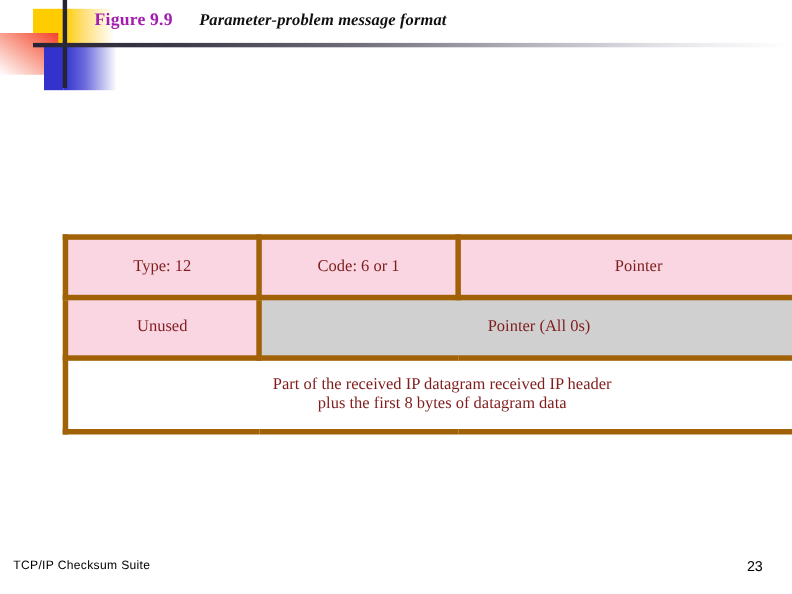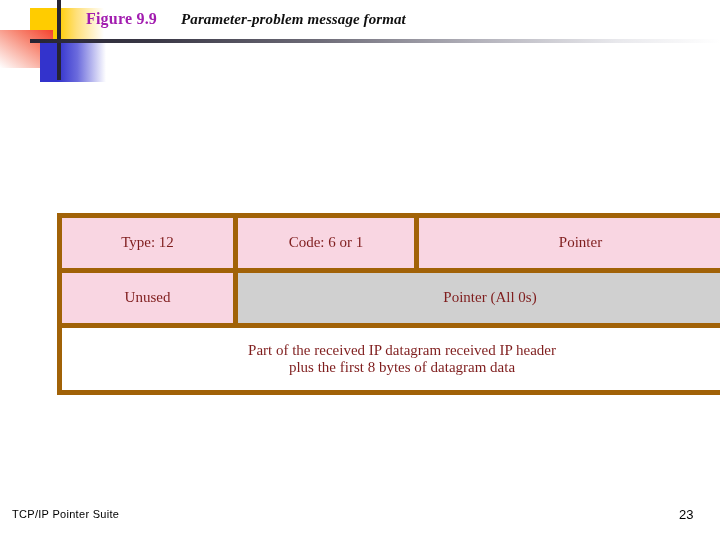--- a/index.html
+++ b/index.html
@@ -177,14 +177,14 @@
       <tr class="row-data">
         <td class="cell-white" colspan="3">
           <span class="data-line">Part of the received IP datagram received IP header</span>
           <span class="data-line">plus the first 8 bytes of datagram data</span>
         </td>
       </tr>
     </tbody>
   </table>
 </div>
 
-<div id="footer-left">TCP/IP Pointer Suite</div>
+<div id="footer-left">TCP/IP Checksum Suite</div>
 <div id="footer-right">23</div>
 
 </body></html>

